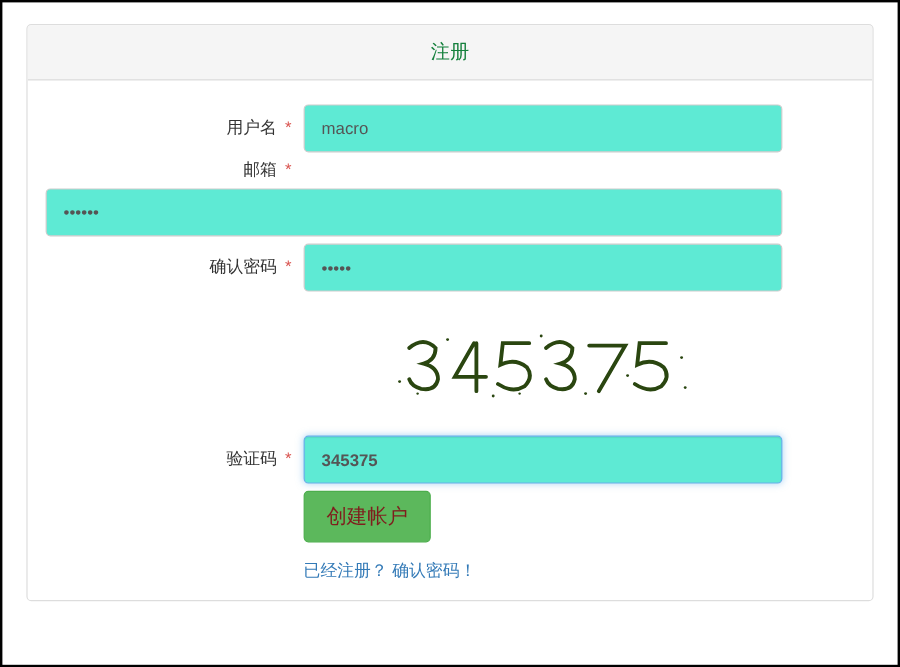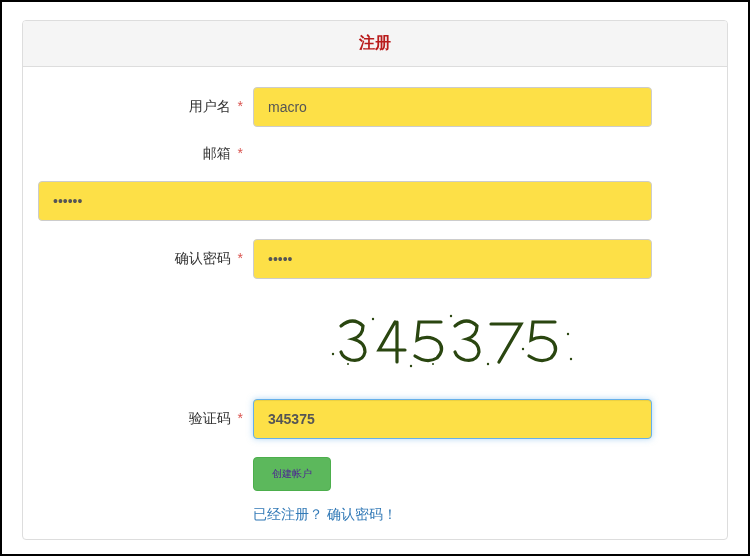--- a/index.html
+++ b/index.html
@@ -23,28 +23,28 @@
       overflow: hidden;
     }
     .panel-heading {
       background: #f5f5f5;
       border-bottom: 1px solid #ddd;
       padding: 12px 15px;
       text-align: center;
     }
     .panel-heading h3 {
       font-size: 16px;
-      font-weight: bold;
-      color: #b91c1c;
+      font-weight: normal;
+      color: #15803d;
     }
     .panel-body {
       padding: 20px 15px 15px 15px;
     }
     .form-group {
-      margin-bottom: 18px;
+      margin-bottom: 6px;
       display: flex;
       align-items: center;
     }
     .form-group.captcha-img-row {
       margin-top: 25px;
       margin-bottom: 25px;
     }
     .control-label {
       width: 215px;
       text-align: right;
@@ -61,42 +61,42 @@
       flex: 1;
       padding-right: 60px;
     }
     .form-control {
       width: 100%;
       height: 40px;
       padding: 8px 14px;
       font-size: 14px;
       line-height: 1.4;
       color: #555;
-      background-color: #fde047;
+      background-color: #5eead4;
       border: 1px solid #ccc;
       border-radius: 4px;
       outline: none;
     }
     .form-control.focused {
       border-color: #66afe9;
       box-shadow: inset 0 1px 1px rgba(0,0,0,.075), 0 0 6px rgba(102,175,233,.5);
       font-weight: bold;
     }
     .captcha-image {
       display: flex;
       align-items: center;
       justify-content: center;
       height: 70px;
     }
     .btn-submit {
       background: #5cb85c;
       border: 1px solid #4cae4c;
-      color: #4c1d95;
+      color: #7f1d1d;
       padding: 9px 18px;
-      font-size: 10px;
+      font-size: 17px;
       border-radius: 4px;
       cursor: pointer;
       text-align: right;
     }
     .login-link-row {
       margin-top: 15px;
       font-size: 14px;
     }
     .login-link-row span,
     .login-link-row a {

